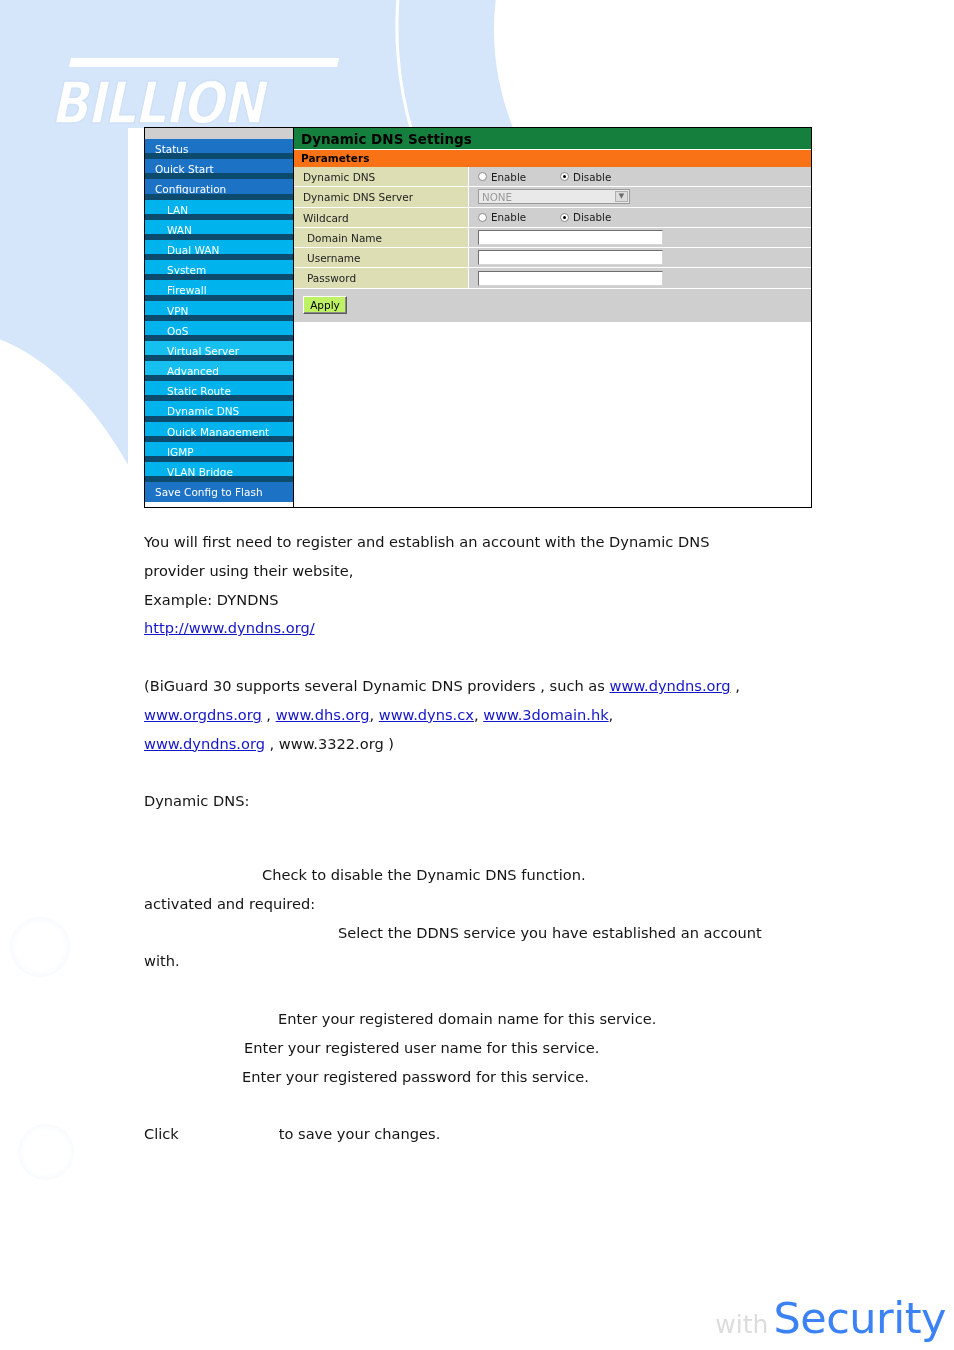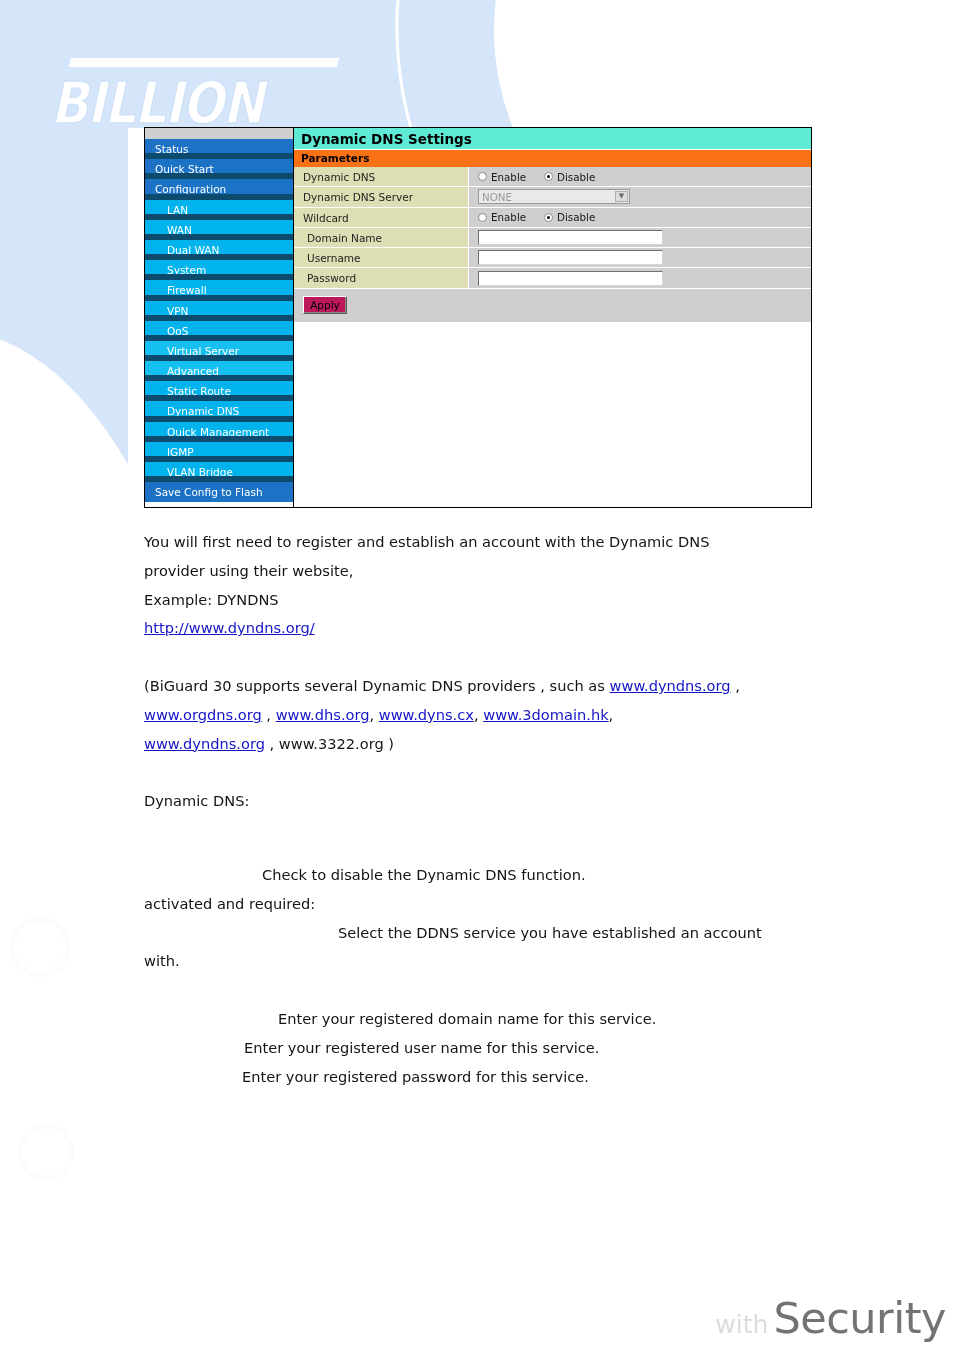--- a/index.html
+++ b/index.html
@@ -115,21 +115,21 @@
     white-space:nowrap; overflow:hidden;
   }
   .side-item.lvl0 { background:#1c72c4; padding-left:10px; }
   .side-item.lvl1 { background:#00b3ec; padding-left:22px; }
   .side-item.lvl1.hl { background:#15c0f0; }
   .side-item.save { background:#1c72c4; padding-left:10px; border-bottom:none; }
 
   #content { position:absolute; left:149px; top:0; right:0; bottom:0; background:#ffffff; }
   .ct-title {
     height:22px; line-height:22px;
-    background:#5eead4;
+    background:#15803d;
     font-size:13.5px; font-weight:bold; color:#000000;
     padding-left:7px;
     font-family:"DejaVu Sans", sans-serif;
     border-bottom:1px solid #ffffff;
   }
   .ct-sub {
     height:17px; line-height:17px;
     background:#f97316;
     font-size:10.5px; font-weight:bold; color:#000000;
     padding-left:7px;
@@ -142,21 +142,21 @@
   }
   .fl {
     width:175px; background:#dedeb4;
     font-size:10.5px; color:#222222;
     padding-left:9px; line-height:20.3px;
     border-right:1px solid #ffffff;
     white-space:nowrap;
   }
   .fv { flex:1; display:flex; align-items:center; padding-left:9px; }
 
-  .radio-grp { display:flex; align-items:flex-end; }
+  .radio-grp { display:flex; align-items:flex-end;gap:16px; }
   .radio-item { display:flex; align-items:center; margin-right:18px; }
   .rb {
     width:9px; height:9px; border-radius:50%;
     border:1px solid #8a8a8a; background:#ffffff;
     display:inline-block; margin-right:4px; position:relative;
   }
   .rb.on::after {
     content:""; position:absolute; left:2px; top:2px;
     width:3px; height:3px; border-radius:50%; background:#000000;
   }
@@ -181,21 +181,21 @@
   .txtin {
     width:185px; height:15px;
     background:#ffffff;
     border:1px solid #6f6f6f;
     border-right-color:#d4d4d4; border-bottom-color:#d4d4d4;
   }
   .frow.pad-in .fl { padding-left:13px; }
   .btnrow { height:33px; background:#cfcfcf; display:flex; align-items:center; padding-left:9px; }
   .applybtn {
     min-width:44px; height:18px;
-    background:#be185d;
+    background:#bef264;
     border:1px solid #ffffff;
     border-right-color:#5a5a5a; border-bottom-color:#5a5a5a;
     box-shadow: inset -1px -1px 0 #8a8a8a;
     font-size:10.5px; color:#000000;
     display:flex; align-items:center; justify-content:center;
     padding:0 6px;
     font-family:"DejaVu Sans", sans-serif;
   }
 
   
@@ -225,21 +225,21 @@
     text-align:right; z-index:5;
     font-family:"DejaVu Sans", sans-serif;
     line-height:1.0;
     user-select:none;
   }
   .f1 { white-space:nowrap; }
   .f1 .bold { font-size:33px; font-weight:bold; color:#d2d2d2; letter-spacing:-0.5px; }
   .f1 .light { font-size:27px; font-weight:normal; color:#dcdcdc; letter-spacing:0px; }
   .f2 { white-space:nowrap; margin-top:4px; }
   .f2 .sm { font-size:25px; color:#dcdcdc; }
-  .f2 .big { font-size:43px; color:#737373; letter-spacing:-0.5px; }
+  .f2 .big { font-size:43px; color:#3b82f6; letter-spacing:-0.5px; }
 </style>
 </head>
 <body>
 
 <div id="bg">
   <div class="hdr-band"></div>
   <div class="hdr-white-wedge"></div>
   <div class="hdr-swoosh1"></div>
   <div class="hdr-swoosh2"></div>
 
@@ -386,20 +386,23 @@
   <div class="p">with.</div>
 
   <div class="spacer"></div>
 
   <div class="ind4">Enter your registered domain name for this service.</div>
   <div class="ind5">Enter your registered user name for this service.</div>
   <div class="ind6">Enter your registered password for this service.</div>
 
   <div class="spacer"></div>
 
+  <div class="clickrow">
+    <span>Click</span><span class="clickgap"></span><span>to save your changes.</span>
+  </div>
 </div>
 
 <div id="footer">
   <div class="f2">
     <span class="sm">with</span>
     <span class="big">Security</span>
   </div>
 </div>
 
 </body></html>

